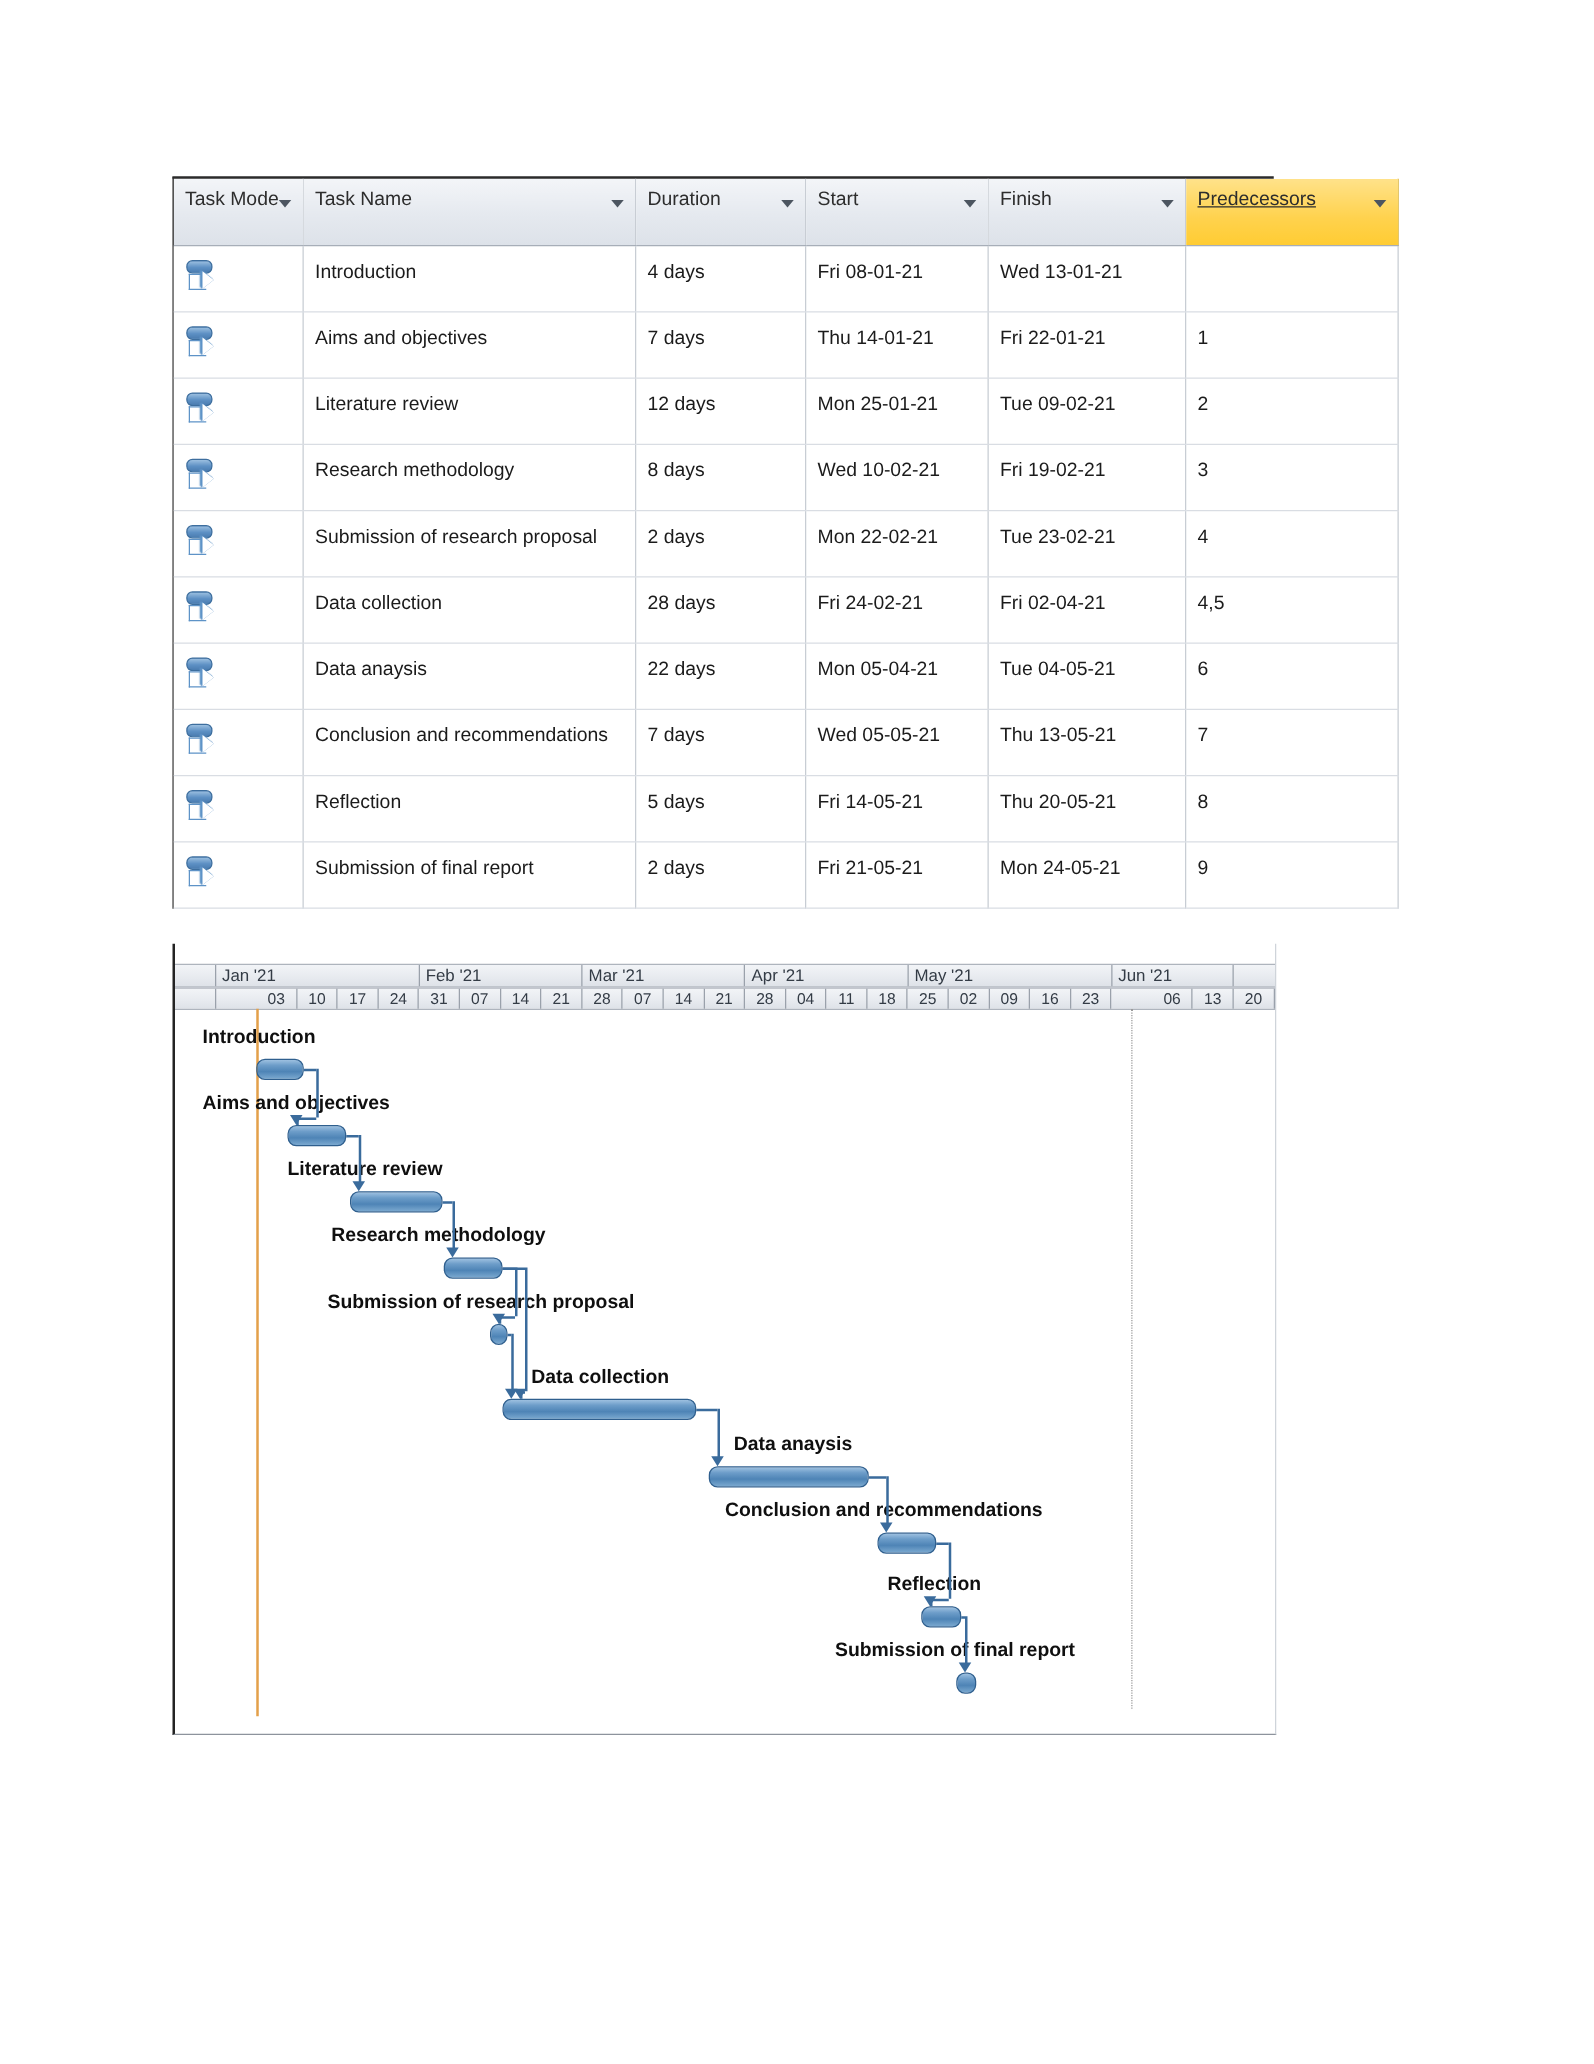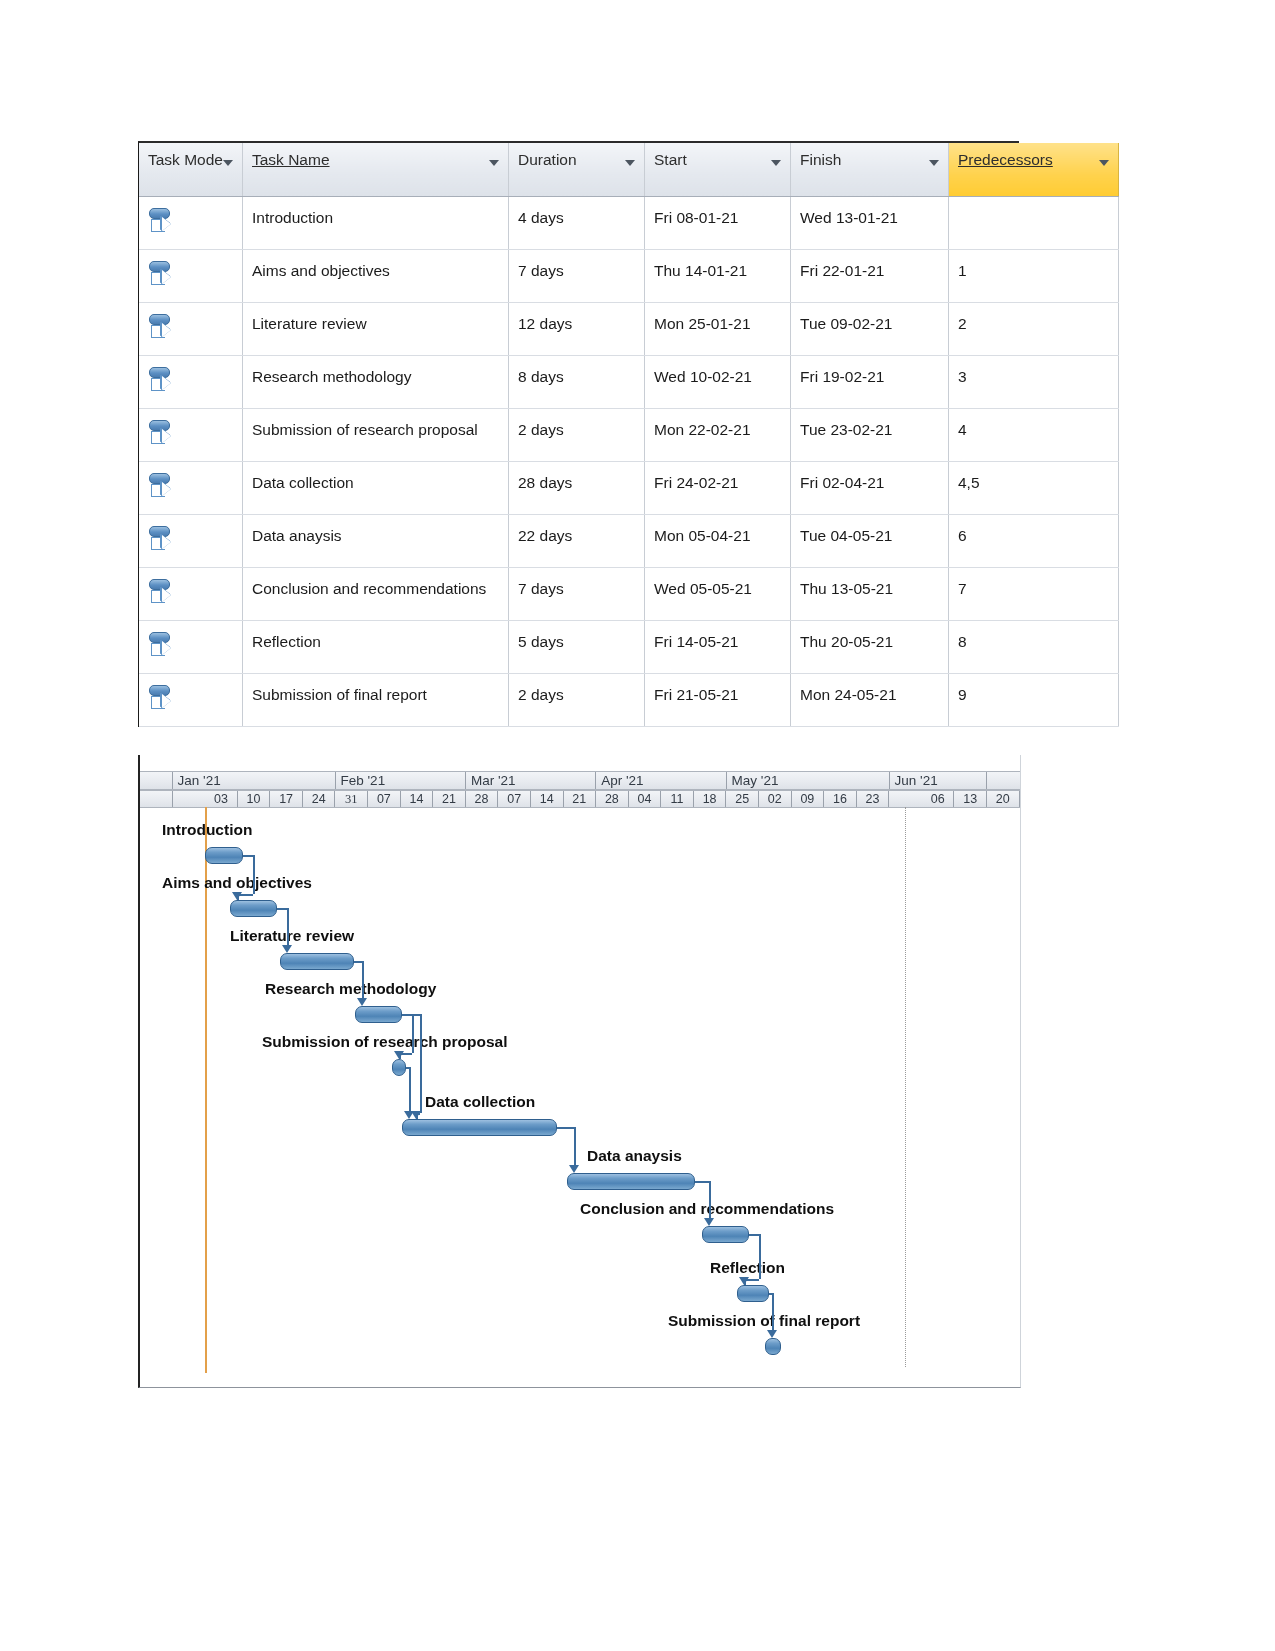--- a/index.html
+++ b/index.html
@@ -68,21 +68,21 @@
     background: #ffffff;
     line-height: 1.42;
   }
   td.c-mode   { width: 86px;  padding: 6px 4px 4px 8px; }
   td.c-name   { width: 248px; padding-left: 28px; }
   td.c-dur    { width: 118px; margin-top: 40px; }
   td.c-start  { width: 128px; }
   td.c-finish { width: 140px; }
   td.c-pred   { width: 152px; border-right: 1px solid #c8cdd4; }
   th.h-mode   { width: 86px; }
-  th.h-name   { width: 248px; text-decoration: underline; }
+  th.h-name   { width: 248px; }
   th.h-dur    { width: 118px; }
   th.h-start  { width: 128px; }
   th.h-finish { width: 140px; }
   th.predheader { width: 152px; }
 
   
   .taskmode-icon { display:block; width: 26px; height: 30px; position: relative; }
   .taskmode-icon .pin-top {
     position: absolute; left: 1px; top: 1px;
     width: 19px; height: 9px; border-radius: 5px;
@@ -359,21 +359,21 @@
         <div class="cell" style="width: 162.963px;">May '21</div>
         <div class="cell" style="width: 97.7778px;">Jun '21</div>
       </div>
     <div class="tl-days" id="tl-days">
         <div class="cell" style="width: 32.5926px;"></div>
         <div class="cell" style="width: 32.5926px; margin-top: 24px;">27</div>
         <div class="cell" style="width: 32.5926px;">03</div>
         <div class="cell" style="width: 32.5926px;">10</div>
         <div class="cell" style="width: 32.5926px;">17</div>
         <div class="cell" style="width: 32.5926px;">24</div>
-        <div class="cell" style="width: 32.5926px; font-family: Liberation Serif, serif;">31</div>
+        <div class="cell" style="width: 32.5926px;">31</div>
         <div class="cell" style="width: 32.5926px;">07</div>
         <div class="cell" style="width: 32.5926px;">14</div>
         <div class="cell" style="width: 32.5926px;">21</div>
         <div class="cell" style="width: 32.5926px;">28</div>
         <div class="cell" style="width: 32.5926px;">07</div>
         <div class="cell" style="width: 32.5926px;">14</div>
         <div class="cell" style="width: 32.5926px;">21</div>
         <div class="cell" style="width: 32.5926px;">28</div>
         <div class="cell" style="width: 32.5926px;">04</div>
         <div class="cell" style="width: 32.5926px;">11</div>

